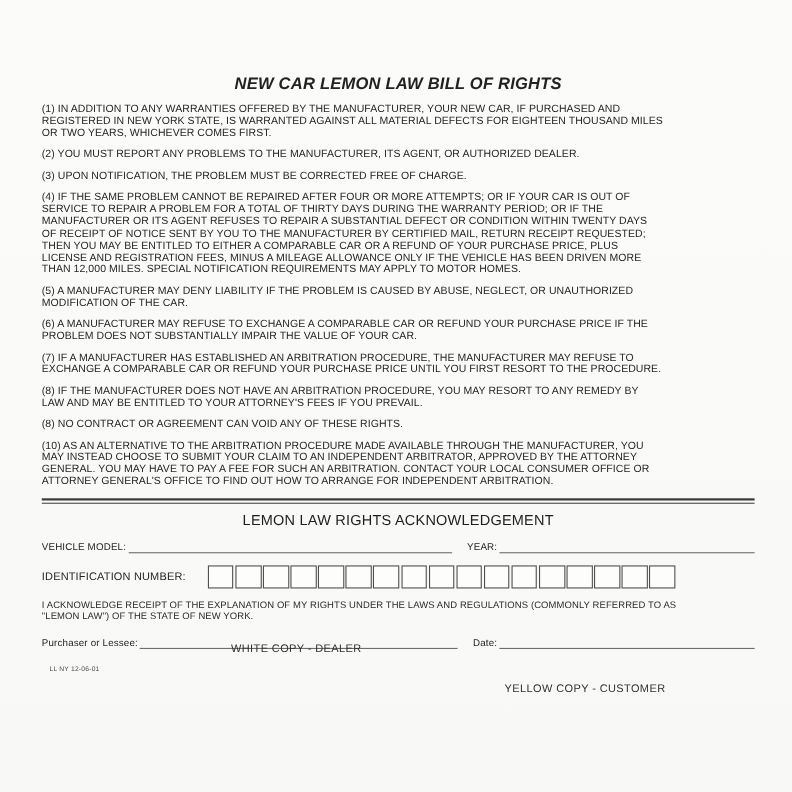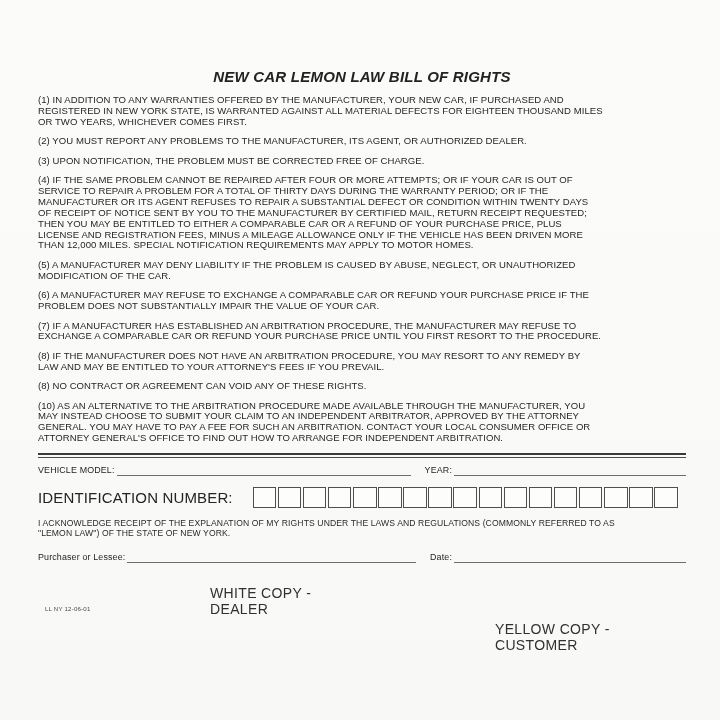--- a/index.html
+++ b/index.html
@@ -101,21 +101,21 @@
   .rule.short { flex: 0 0 232px; }
   .gap { width: 14px; }
 
   
   .vin-row {
     display: flex;
     align-items: center;
     margin-bottom: 10px;
   }
   .vin-label {
-    font-size: 15px;
+    font-size: 10px;
     letter-spacing: 0.15px;
     color: #242424;
     white-space: nowrap;
     padding-right: 20px;
     text-align: right;
   }
   .vin-boxes {
     display: flex;
     gap: 1.6px;
   }
@@ -136,21 +136,21 @@
     white-space: pre-line;
   }
 
   
   .copy-row {
     position: absolute;
     left: 38px;
     top: 585px;
     width: 648px;
     display: flex;
-    font-size: 14px;
+    font-size: 10px;
     letter-spacing: 0.35px;
     color: #303030;
     gap: 33px;
   }
   .copy-white { margin-left: 172px; }
   .copy-yellow { margin-left: 97px; margin-top: 36px; }
 
   .form-code {
     position: absolute;
     left: 45px;
@@ -191,20 +191,21 @@
     <p class="clause">(8) IF THE MANUFACTURER DOES NOT HAVE AN ARBITRATION PROCEDURE, YOU MAY RESORT TO ANY REMEDY BY
 LAW AND MAY BE ENTITLED TO YOUR ATTORNEY'S FEES IF YOU PREVAIL.</p>
     <p class="clause">(8) NO CONTRACT OR AGREEMENT CAN VOID ANY OF THESE RIGHTS.</p>
     <p class="clause">(10) AS AN ALTERNATIVE TO THE ARBITRATION PROCEDURE MADE AVAILABLE THROUGH THE MANUFACTURER, YOU
 MAY INSTEAD CHOOSE TO SUBMIT YOUR CLAIM TO AN INDEPENDENT ARBITRATOR, APPROVED BY THE ATTORNEY
 GENERAL. YOU MAY HAVE TO PAY A FEE FOR SUCH AN ARBITRATION. CONTACT YOUR LOCAL CONSUMER OFFICE OR
 ATTORNEY GENERAL'S OFFICE TO FIND OUT HOW TO ARRANGE FOR INDEPENDENT ARBITRATION.</p>
 
     <div class="divider"></div>
 
+    <div class="ack-title">LEMON LAW RIGHTS ACKNOWLEDGEMENT</div>
 
     <div class="field-row">
       <span class="field-label">VEHICLE MODEL:</span>
       <span class="rule"></span>
       <span class="gap"></span>
       <span class="field-label">YEAR:</span>
       <span class="rule short"></span>
     </div>
 
     <div class="vin-row">

